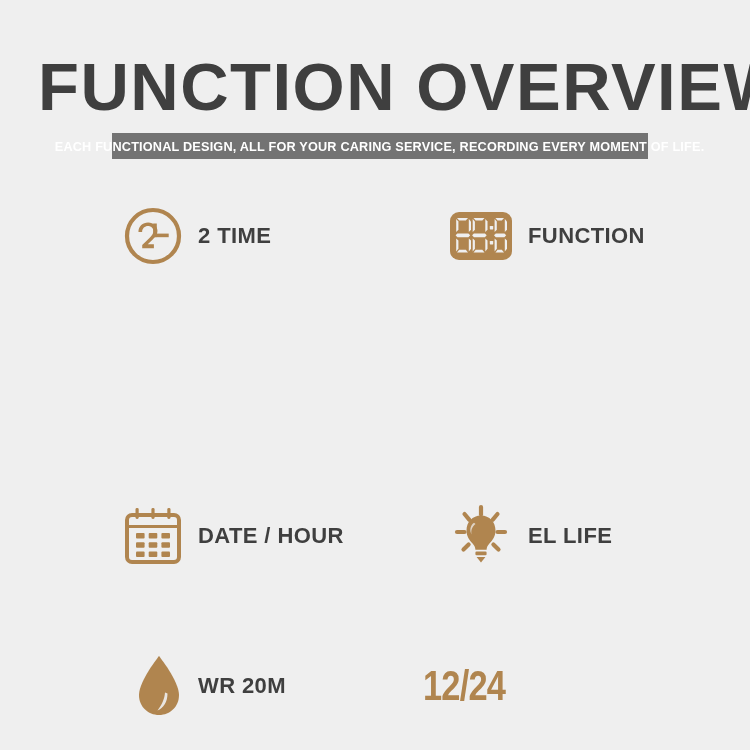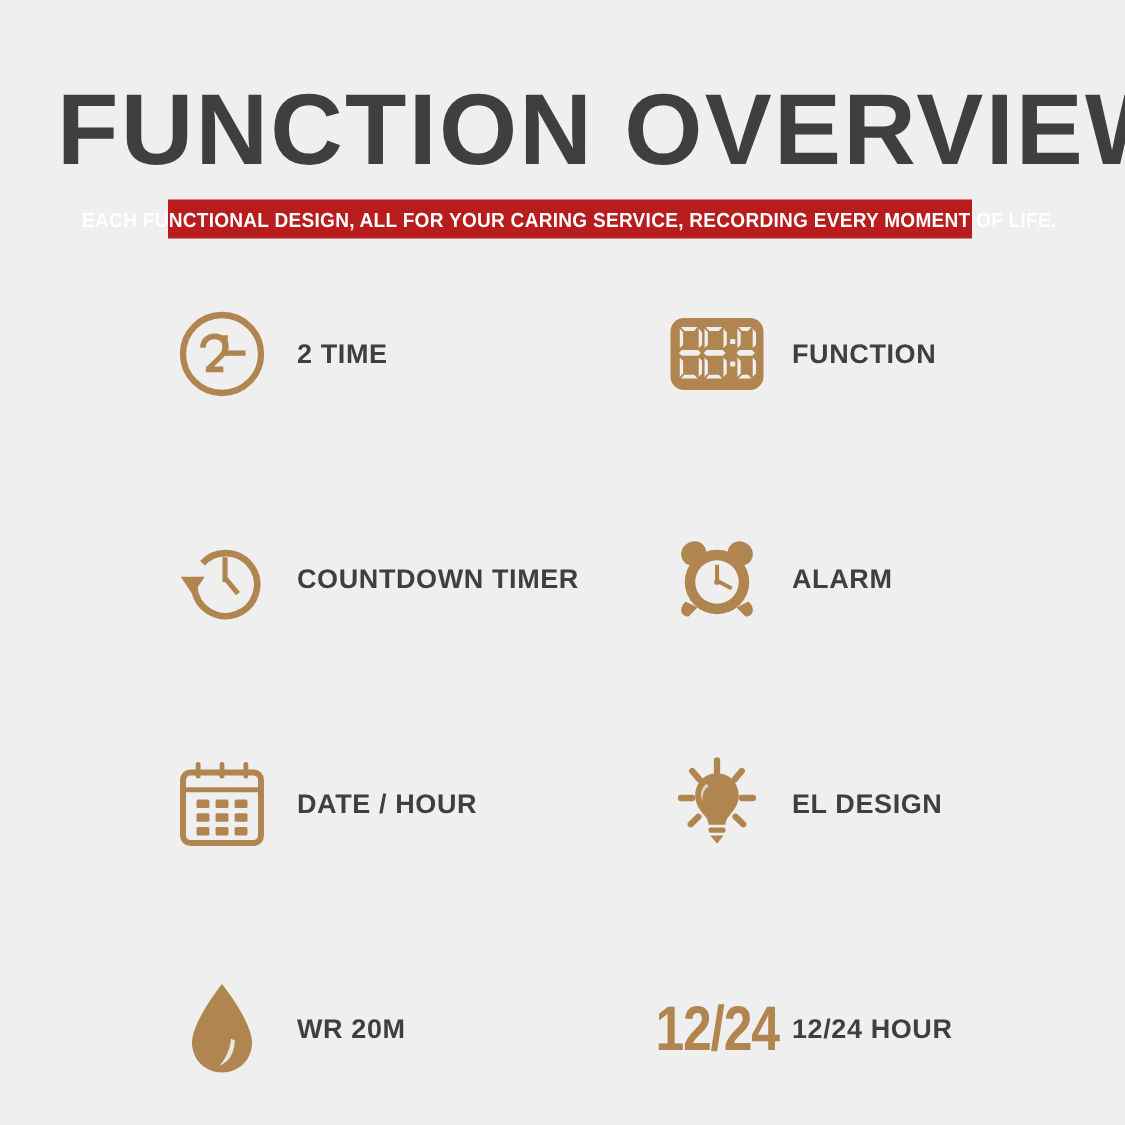--- a/index.html
+++ b/index.html
@@ -36,21 +36,21 @@
     letter-spacing: 1.5px;
     transform: scaleX(1.0);
     white-space: nowrap;
   }
   .subtitle-bar {
     position: absolute;
     left: 112px;
     top: 133px;
     width: 536px;
     height: 26px;
-    background: #b91c1c;
+    background: #737373;
     display: flex;
     align-items: center;
     justify-content: center;
   }
   .subtitle-text {
     font-family: "Liberation Sans Narrow", "Liberation Sans", sans-serif;
     font-weight: 700;
     font-size: 13.5px;
     color: #ffffff;
     letter-spacing: 0.2px;
@@ -77,29 +77,29 @@
     height: 92px;
   }
   .feature-item.col-left  { left: 112px; }
   .feature-item.col-right { left: 442px; }
 
   .feature-icon {
     width: 72px;
     height: 72px;
     display: flex;
     align-items: center;
-    justify-content: center;
+    justify-content: flex-end;
     flex: 0 0 auto;
   }
   .feature-icon svg { display: block; }
 
   .feature-label {
     font-family: "Liberation Sans Narrow", "Liberation Sans", sans-serif;
     font-weight: 700;
-    font-size: 18px;
+    font-size: 22px;
     color: #3f3f3f;
     letter-spacing: 0.4px;
     white-space: nowrap;
     margin-left: 14px;
   }
 
   
   .icon-text {
     font-family: "Liberation Sans Narrow", "Liberation Sans", sans-serif;
     font-weight: 700;
@@ -173,53 +173,21 @@
           </g>
         </svg>
       </span>
       <span class="feature-label">FUNCTION</span>
     </div>
 
   </div>
 
   <div class="feature-row">
 
-    <div class="feature-item col-left">
-      <span class="feature-icon">
-        <svg width="66" height="62" viewBox="0 0 66 62">
-          <path d="M14.5 36.5 A21 21 0 1 0 20 20.5" fill="none" stroke="#b0854f" stroke-width="4.4" stroke-linecap="butt"></path>
-          <path d="M5.5 29.5 L21.5 29.5 L13.5 41.5 Z" fill="#b0854f"></path>
-          <rect x="33.3" y="16.5" width="3.4" height="16.5" fill="#b0854f"></rect>
-          <rect x="34.2" y="30.6" width="3.4" height="13" fill="#b0854f" transform="rotate(-40 35.9 31.5)"></rect>
-        </svg>
-      </span>
-      <span class="feature-label">COUNTDOWN TIMER</span>
-    </div>
-
-    <div class="feature-item col-right">
-      <span class="feature-icon">
-        <svg width="62" height="62" viewBox="0 0 62 62">
-
-          <path d="M8 17 C8 9.5 13.5 5 19.5 6.5 C14.5 9 12.5 13 13.5 19 Z" fill="#b0854f"></path>
-          <ellipse cx="15.5" cy="14" rx="8.5" ry="8" fill="#b0854f" transform="rotate(-28 15.5 14)"></ellipse>
-          <ellipse cx="46.5" cy="14" rx="8.5" ry="8" fill="#b0854f" transform="rotate(28 46.5 14)"></ellipse>
-
-          <path d="M10 46 L18 50 L12 56 C7 56 5 51 10 46 Z" fill="#b0854f"></path>
-          <path d="M52 46 L44 50 L50 56 C55 56 57 51 52 46 Z" fill="#b0854f"></path>
-
-          <circle cx="31" cy="33" r="21.5" fill="#b0854f"></circle>
-          <circle cx="31" cy="33" r="14.5" fill="#efefef"></circle>
-
-          <rect x="29.7" y="21.5" width="2.7" height="12.5" fill="#b0854f"></rect>
-          <rect x="30.5" y="31.8" width="2.7" height="11" fill="#b0854f" transform="rotate(-62 31.8 32.6)"></rect>
-          <circle cx="31" cy="33" r="1.9" fill="#b0854f"></circle>
-        </svg>
-      </span>
-      <span class="feature-label">ALARM</span>
-    </div>
+
 
   </div>
 
   <div class="feature-row">
 
     <div class="feature-item col-left">
       <span class="feature-icon">
         <svg width="62" height="60" viewBox="0 0 62 60">
 
           <rect x="13.5" y="2" width="3.2" height="11" rx="1.4" fill="#b0854f"></rect>
@@ -260,39 +228,38 @@
           </g>
 
           <path d="M33 11.5 C24.5 11.5 18.5 18.2 18.5 26.4 C18.5 32.4 21.8 36.4 24.8 39.8 C26.5 41.7 27.2 43.4 27.4 45.8 L38.6 45.8 C38.8 43.4 39.5 41.7 41.2 39.8 C44.2 36.4 47.5 32.4 47.5 26.4 C47.5 18.2 41.5 11.5 33 11.5 Z" fill="#b0854f"></path>
 
           <path d="M27.5 20 C24 22.6 22.8 26.4 23.6 30.5 C21.2 26 22.4 21.3 26 18.7 Z" fill="#efefef" opacity="0.75"></path>
 
           <rect x="27.4" y="47.6" width="11.2" height="3.6" rx="1.2" fill="#b0854f"></rect>
           <path d="M28.6 53 L37.4 53 L33 58.5 Z" fill="#b0854f"></path>
         </svg>
       </span>
-      <span class="feature-label">EL DESIGN</span>
+      <span class="feature-label">EL LIFE</span>
     </div>
 
   </div>
 
   <div class="feature-row">
 
     <div class="feature-item col-left">
       <span class="feature-icon">
         <svg width="50" height="64" viewBox="0 0 50 64">
           <path d="M25 2 C25 2 5 27 5 41 C5 52.6 13.9 61 25 61 C36.1 61 45 52.6 45 41 C45 27 25 2 25 2 Z" fill="#b0854f"></path>
           <path d="M33.5 39.5 C33.5 48 29.5 54 23.5 56.5 C28.5 50 30.5 44.5 31 38.5 Z" fill="#efefef" opacity="0.9"></path>
         </svg>
       </span>
       <span class="feature-label">WR 20M</span>
     </div>
 
     <div class="feature-item col-right">
       <span class="feature-icon">
         <span class="icon-text">12/24</span>
       </span>
-      <span class="feature-label">12/24 HOUR</span>
     </div>
 
   </div>
 
 </div>
 
 </body></html>

